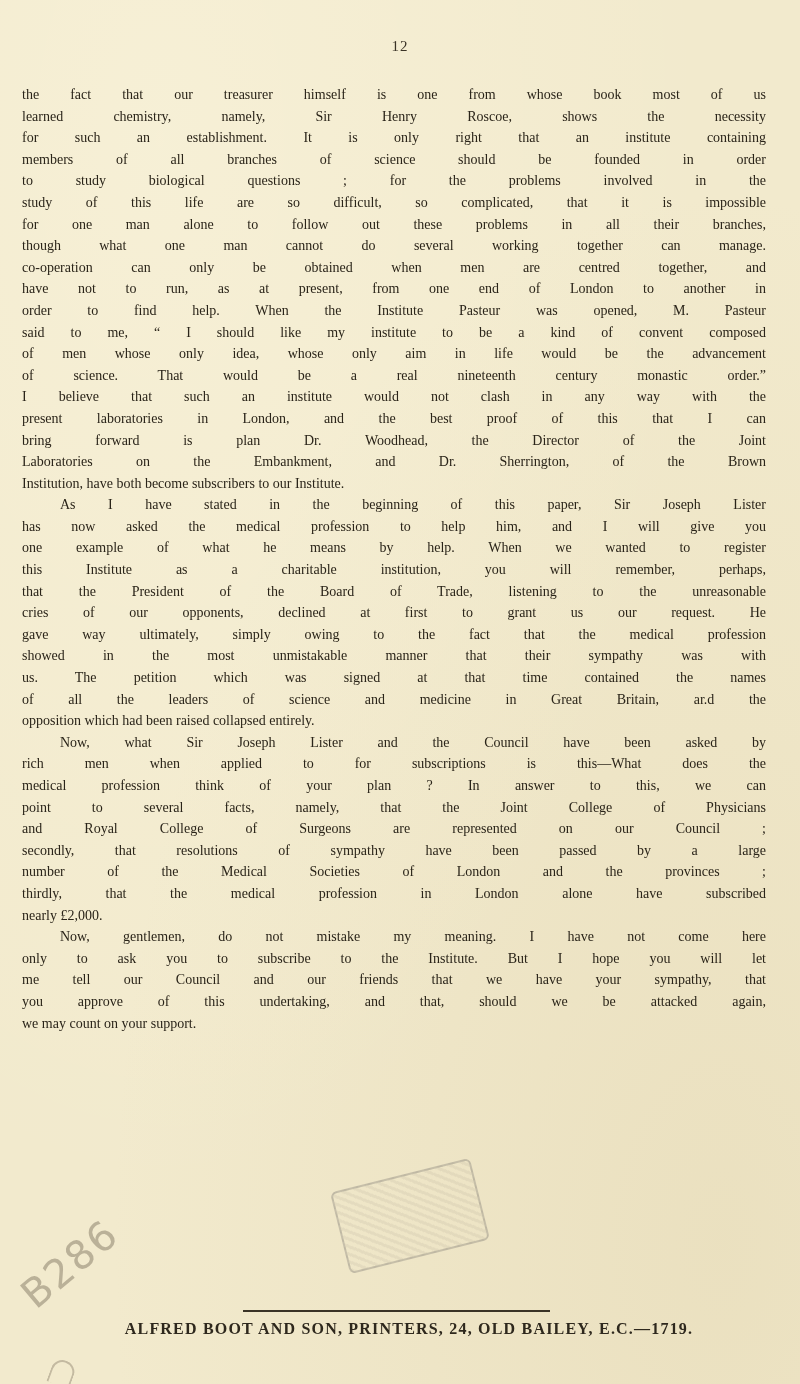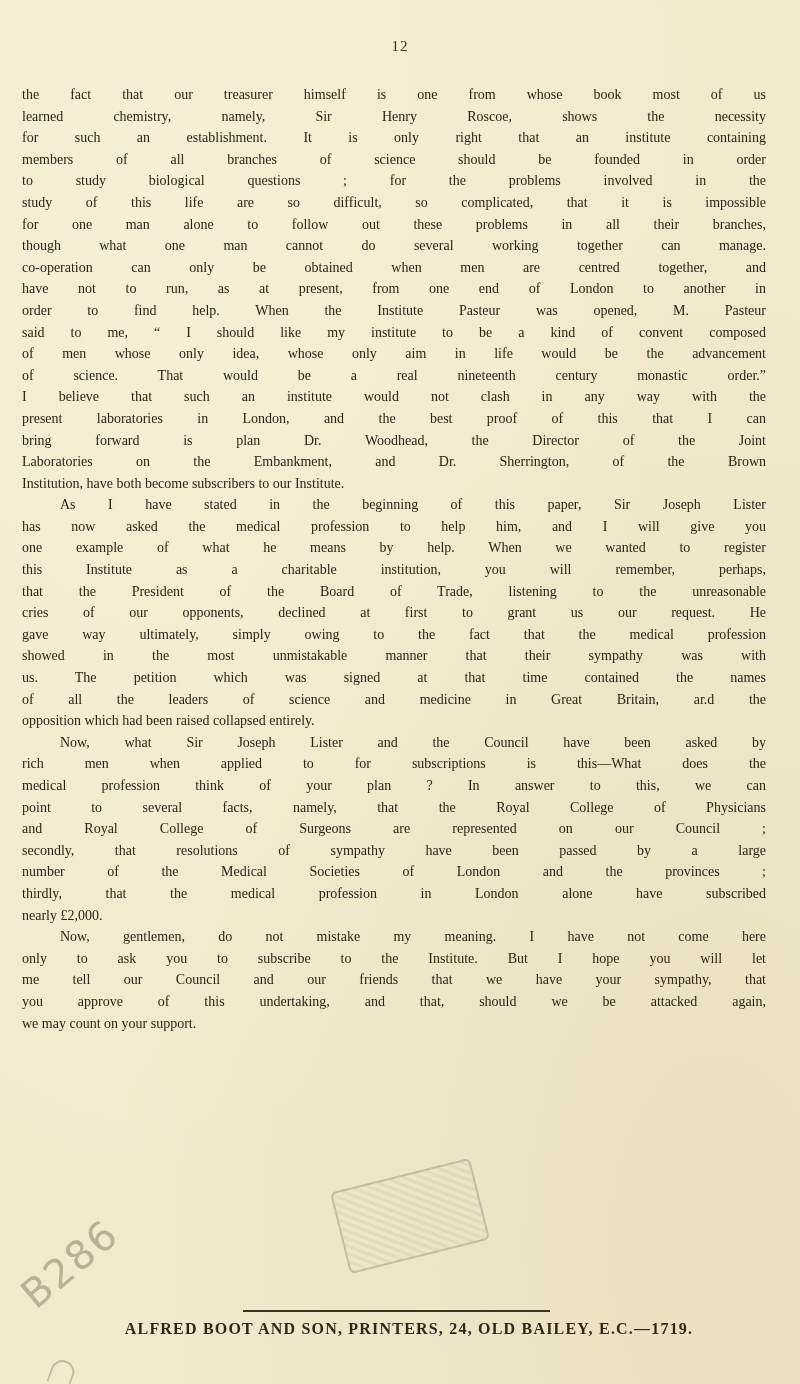--- a/index.html
+++ b/index.html
@@ -139,21 +139,21 @@
       <span class="line">that the President of the Board of Trade, listening to the unreasonable</span>
       <span class="line">cries of our opponents, declined at first to grant us our request. He</span>
       <span class="line">gave way ultimately, simply owing to the fact that the medical profession</span>
       <span class="line">showed in the most unmistakable manner that their sympathy was with</span>
       <span class="line">us. The petition which was signed at that time contained the names</span>
       <span class="line">of all the leaders of science and medicine in Great Britain, ar.d the</span>
       <span class="line last">opposition which had been raised collapsed entirely.</span>
       <span class="line indent">Now, what Sir Joseph Lister and the Council have been asked by</span>
       <span class="line">rich men when applied to for subscriptions is this—What does the</span>
       <span class="line">medical profession think of your plan ? In answer to this, we can</span>
-      <span class="line">point to several facts, namely, that the Royal College of Physicians</span>
+      <span class="line">point to several facts, namely, that the Joint College of Physicians</span>
       <span class="line">and Royal College of Surgeons are represented on our Council ;</span>
       <span class="line">secondly, that resolutions of sympathy have been passed by a large</span>
       <span class="line">number of the Medical Societies of London and the provinces ;</span>
       <span class="line">thirdly, that the medical profession in London alone have subscribed</span>
       <span class="line last">nearly £2,000.</span>
       <span class="line indent">Now, gentlemen, do not mistake my meaning. I have not come here</span>
       <span class="line">only to ask you to subscribe to the Institute. But I hope you will let</span>
       <span class="line">me tell our Council and our friends that we have your sympathy, that</span>
       <span class="line">you approve of this undertaking, and that, should we be attacked again,</span>
       <span class="line last">we may count on your support.</span>

